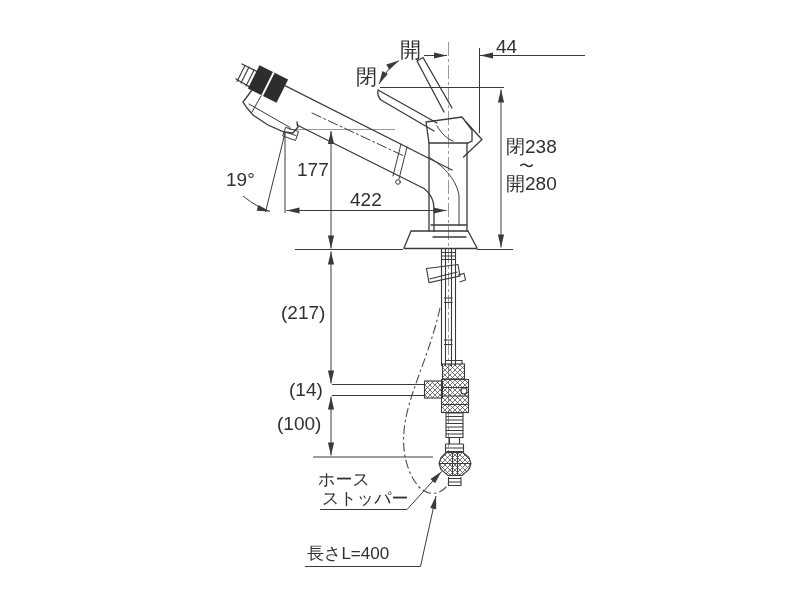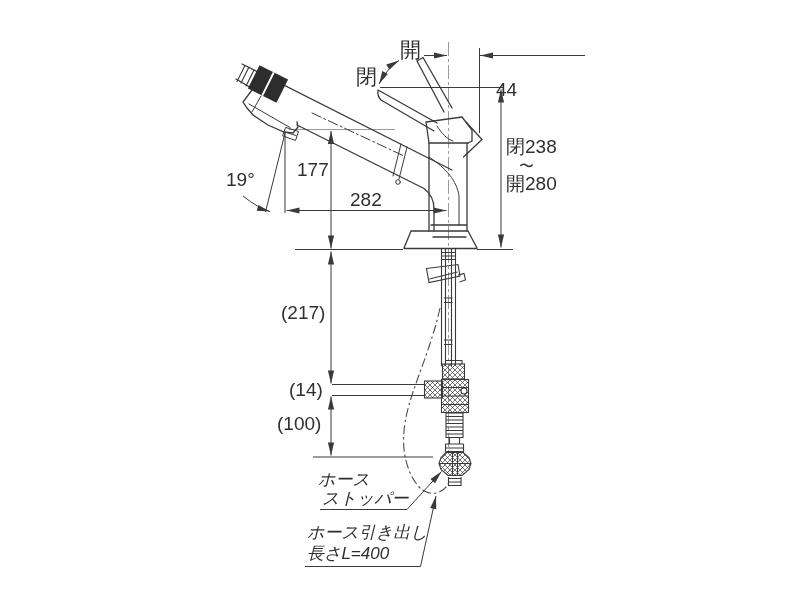--- a/index.html
+++ b/index.html
@@ -2,21 +2,21 @@
 <html><head>
 <meta charset="utf-8">
 <style>
   html,body{margin:0;padding:0;background:#fff;}
   #stage{position:relative;width:800px;height:600px;background:#ffffff;overflow:hidden;
          font-family:"Liberation Sans","DejaVu Sans",sans-serif;color:#2f2f2f;}
   #drawing{position:absolute;left:0;top:0;}
   .lbl{position:absolute;white-space:pre;line-height:1.05;color:#2f2f2f;}
   .fs21{font-size:21px;}
   .fs19{font-size:19px;}
-  .fs17{font-size:17px;font-style:italic;}
+  .fs17{font-size:17px;}
   .fs15{font-size:15px;}
 </style>
 </head>
 <body>
 
 <div id="stage">
 
   <svg id="drawing" width="800" height="600" viewBox="0 0 800 600">
     <defs>
       <marker id="ar" viewBox="0 0 14 8" refX="13.5" refY="4" markerWidth="14" markerHeight="8" orient="auto-start-reverse" markerUnits="userSpaceOnUse">
@@ -123,27 +123,26 @@
       <path d="M243,196 Q258,208 270,211.5" marker-end="url(#ar)"></path>
 
       <path d="M320,509.5 H407 L441.5,471.5" marker-end="url(#ar)"></path>
 
       <path d="M305,566.5 H420.5 L436,496" marker-end="url(#ar)"></path>
     </g>
   </svg>
 
   <div class="lbl fs21" style="left:400px;top:39px;">開</div>
   <div class="lbl fs21" style="left:356px;top:66px;">閉</div>
-  <div class="lbl fs19" style="left:496px;top:37px;margin-top:43px;">44</div>
+  <div class="lbl fs19" style="left:496px;top:37px;">44</div>
   <div class="lbl fs19" style="left:506px;top:137px;text-align:center;">閉238</div>
   <div class="lbl fs15" style="left:519px;top:158px;">〜</div>
   <div class="lbl fs19" style="left:506px;top:174px;text-align:right;">開280</div>
   <div class="lbl fs19" style="left:297px;top:160px;">177</div>
   <div class="lbl fs19" style="left:226px;top:170px;">19°</div>
-  <div class="lbl fs19" style="left:350px;top:190px;">282</div>
+  <div class="lbl fs19" style="left:350px;top:190px;">422</div>
   <div class="lbl fs19" style="left:281px;top:303px;">(217)</div>
   <div class="lbl fs19" style="left:289px;top:380px;">(14)</div>
   <div class="lbl fs19" style="left:277px;top:414px;">(100)</div>
   <div class="lbl fs17" style="left:318px;top:471px;">ホース</div>
   <div class="lbl fs17" style="left:322px;top:490px;">ストッパー</div>
-  <div class="lbl fs17" style="left:307px;top:524px;">ホース引き出し</div>
   <div class="lbl fs17" style="left:307px;top:545px;text-align:right;">長さL=400</div>
 </div>
 
 </body></html>

